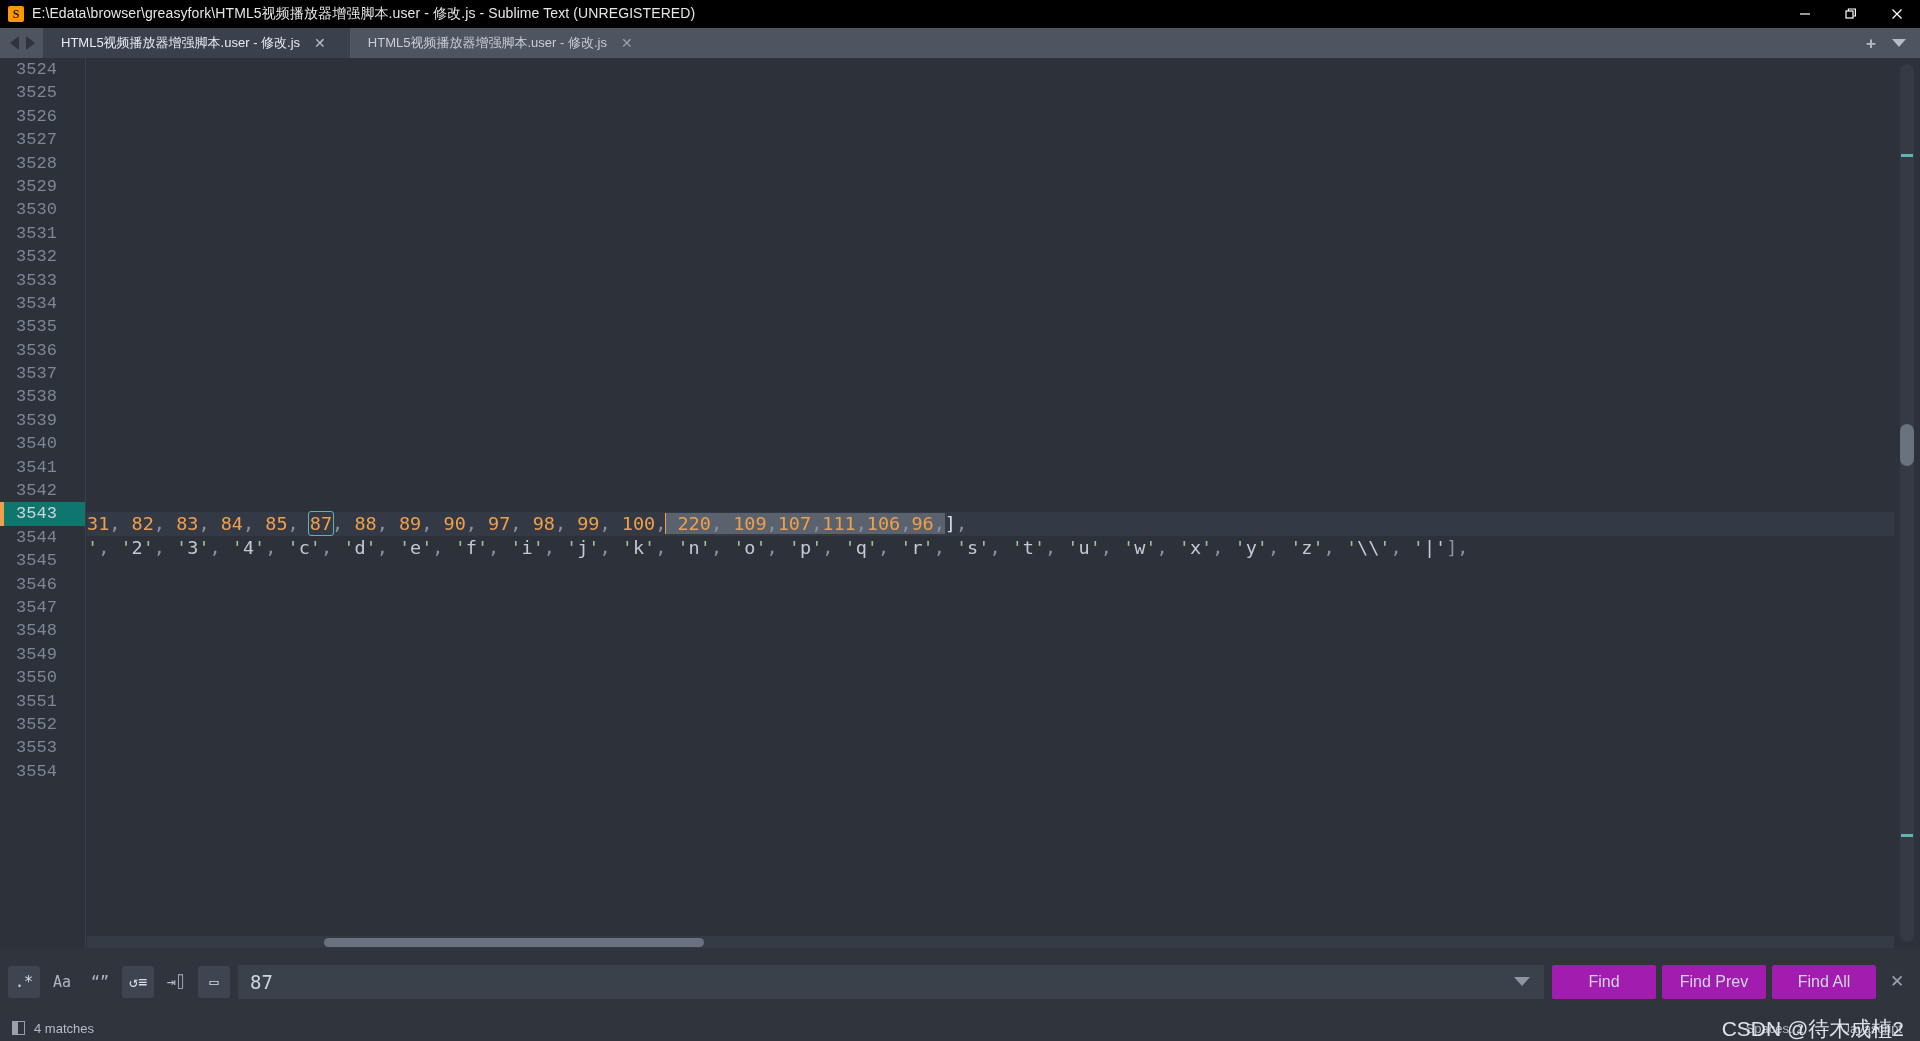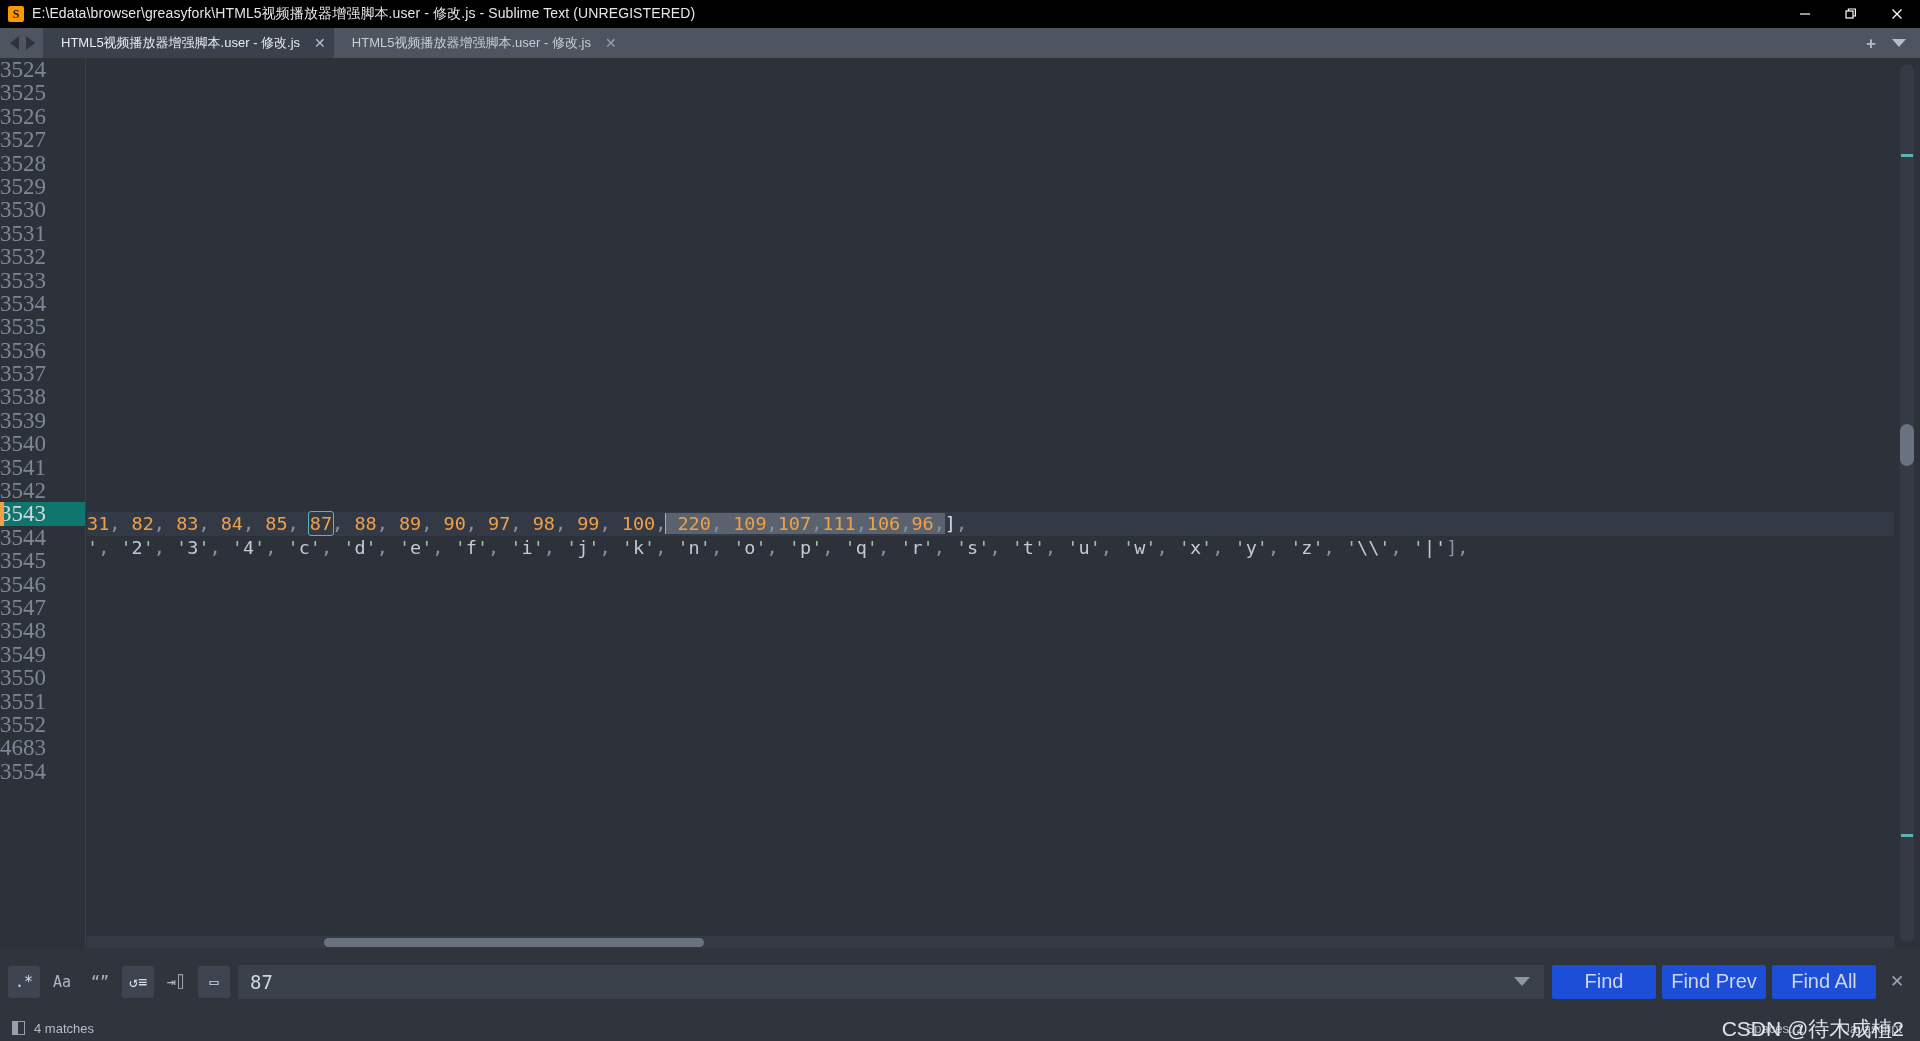--- a/index.html
+++ b/index.html
@@ -36,21 +36,21 @@
     height:30px; background:#4e5560; display:flex; align-items:stretch;
     position:relative;
   }
   .tab-nav{
     display:flex;align-items:center; padding:0 8px 0 10px; gap:7px;
   }
   .tab-arrow{ width:0;height:0;}
   .tab-arrow.left{ border-top:7px solid transparent;border-bottom:7px solid transparent;border-right:9px solid #2f333a;}
   .tab-arrow.right{ border-top:7px solid transparent;border-bottom:7px solid transparent;border-left:9px solid #2f333a;}
   .tab{
-    display:flex;align-items:center; padding:0 8px 0 18px; gap:14px;
+    display:flex;align-items:center; padding:0 24px 0 18px; gap:14px;
     font-size:13px; color:#c9ced6; white-space:nowrap; cursor:default;
     max-width:420px;
   }
   .tab.active{ background:#3b414c; color:#e8ecf1; }
   .tab .tab-close{ color:#9aa2ad; font-size:14px; line-height:1; }
   .tab.active .tab-close{ color:#b9c0ca; }
   .tabbar-right{
     margin-left:auto; display:flex; align-items:center; gap:16px; padding-right:14px;
   }
   .tab-plus{ color:#b5bcc6; font-size:17px; line-height:1; font-weight:bold;}
@@ -59,22 +59,22 @@
   
   .editor-wrap{
     position:absolute; left:0; right:0; top:58px; bottom:93px;
     background:#2c313a; overflow:hidden;
   }
   .gutter{
     position:absolute;left:0;top:0;bottom:0;width:86px;
     background:#2c313a; border-right:1px solid #3a414c;
   }
   .gutter-line{
-    height:23.4px; line-height:23.4px; text-align:left; padding-right:12px;
-    font-family:Liberation Serif, serif; font-size:23px; color:#7d8795;
+    height:23.4px; line-height:23.4px; text-align:center; padding-right:12px;
+    font-family:Liberation Mono, monospace; font-size:17px; color:#7d8795;
   }
   .gutter-line.active{ color:#cfd6df; background:#0f766e; }
   .gutter-line.active::before{
     content:""; position:absolute; left:0; width:4px; height:23.4px;
     background:#f0a04b;
   }
   .code-area{
     position:absolute; left:87px; right:26px; top:0; bottom:0; overflow:hidden;
   }
   .code-line{
@@ -135,22 +135,22 @@
     display:flex; align-items:center; padding:0 12px; position:relative;
   }
   .fb-input .val{ color:#cfd6df; font-size:19px; font-family:"DejaVu Sans Mono", monospace;}
   .fb-caret{
     position:absolute; right:0; top:0; width:44px; height:34px;
     display:flex;align-items:center;justify-content:center; background:#3b414b;
   }
   .dd-caret{ width:0;height:0;border-left:8px solid transparent;border-right:8px solid transparent;border-top:9px solid #8d96a2;}
   .fb-actions{ display:flex; align-items:center; gap:6px; margin-left:8px;}
   .fb-action{
-    width:104px;height:34px; background:#1d4ed8; color:#cfd6df;
-    display:flex;align-items:center;justify-content:center; font-size:20px;
+    width:104px;height:34px; background:#a21caf; color:#cfd6df;
+    display:flex;align-items:center;justify-content:center; font-size:16px;
     border-radius:2px;
   }
   .fb-close{ width:30px; color:#9aa2ad; font-size:17px; text-align:center; margin-left:6px;}
 
   
   .statusbar{
     position:absolute; left:0; right:0; bottom:0; height:26px;
     background:#2f343d; display:flex; align-items:center; padding:0 12px;
     font-size:13px; color:#b6bdc7;
   }
@@ -236,21 +236,21 @@
       <div class="gutter-line active">3543</div>
       <div class="gutter-line">3544</div>
       <div class="gutter-line">3545</div>
       <div class="gutter-line">3546</div>
       <div class="gutter-line">3547</div>
       <div class="gutter-line">3548</div>
       <div class="gutter-line">3549</div>
       <div class="gutter-line">3550</div>
       <div class="gutter-line">3551</div>
       <div class="gutter-line">3552</div>
-      <div class="gutter-line">4683</div>
+      <div class="gutter-line">3553</div>
       <div class="gutter-line">3554</div>
     </div>
 
   <div class="code-area">
     <div id="code-lines">
         <div class="code-line"></div>
         <div class="code-line"></div>
         <div class="code-line"></div>
         <div class="code-line"></div>
         <div class="code-line"></div>

